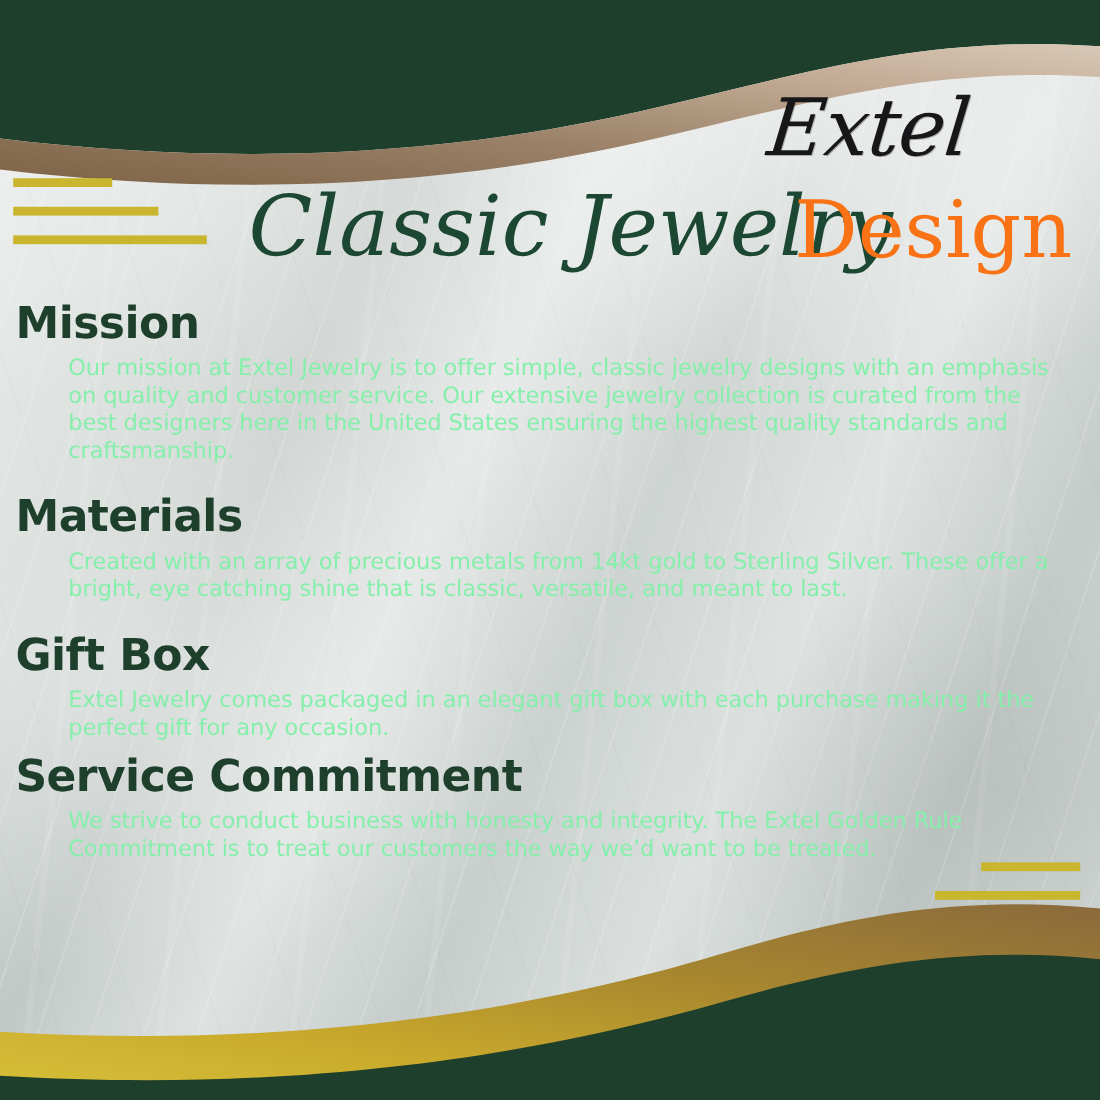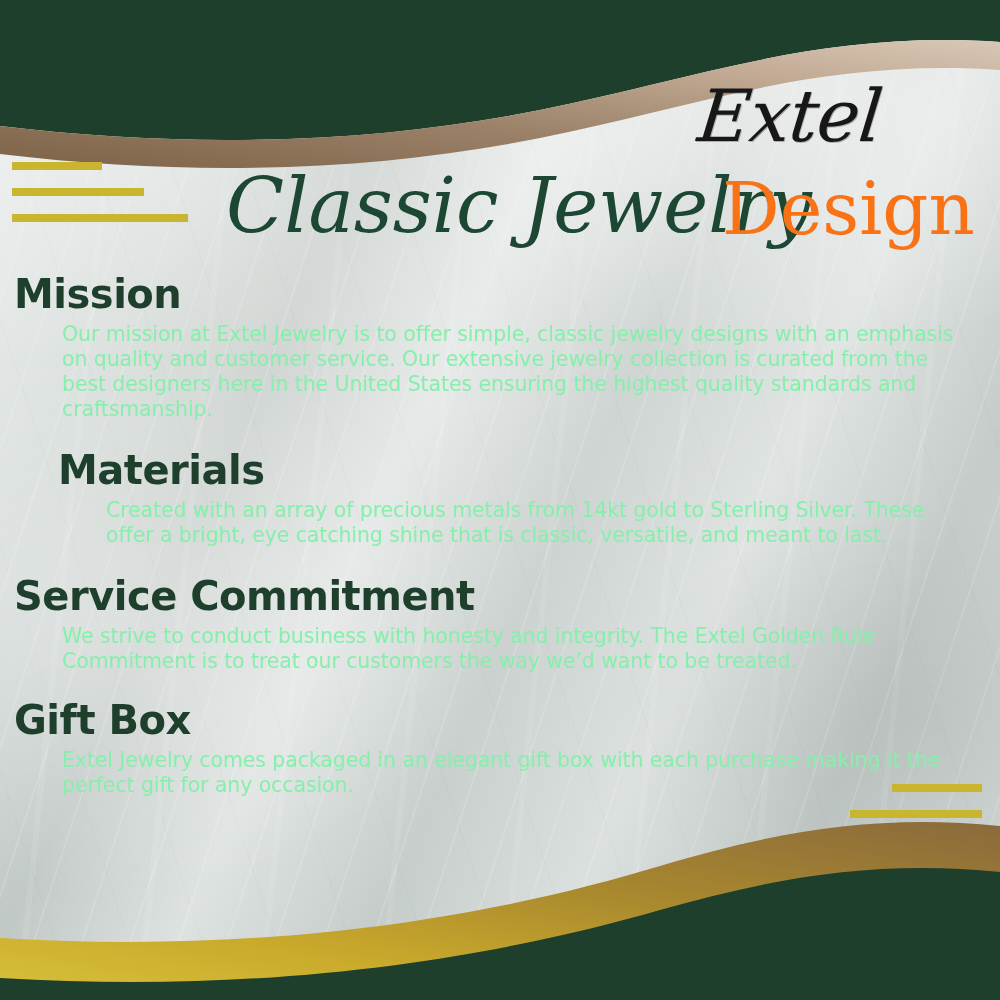--- a/index.html
+++ b/index.html
@@ -97,21 +97,21 @@
     font-weight:700;font-size:40px;line-height:52px;
     color:#1d3f2b;letter-spacing:-0.5px;
   }
   .sec-body{
     margin:0 34px 0 62px;
     font-family:"DejaVu Sans","Liberation Sans",sans-serif;
     font-weight:500;font-size:20.5px;line-height:25px;
     color:#86efac;letter-spacing:-0.1px;
   }
   .sp-mission{margin-bottom:22px;}
-  .sp-materials{margin-bottom:22px;padding-left:44px;}
+  .sp-materials{margin-bottom:22px;}
   .sp-service{margin-bottom:20px;}
   .sec-body.wide{margin-right:28px;}
 </style>
 </head>
 <body>
 
 <div id="poster">
 
   <div class="paper"></div>
   <div class="silk"></div>
@@ -150,28 +150,28 @@
     <div class="section sp-mission">
       <h2 class="sec-head">Mission</h2>
       <p class="sec-body">Our mission at Extel Jewelry is to offer simple, classic jewelry designs with an emphasis on quality and customer service. Our extensive jewelry collection is curated from the best designers here in the United States ensuring the highest quality standards and craftsmanship.</p>
     </div>
 
     <div class="section sp-materials">
       <h2 class="sec-head">Materials</h2>
       <p class="sec-body wide">Created with an array of precious metals from 14kt gold to Sterling Silver. These offer a bright, eye catching shine that is classic, versatile, and meant to last.</p>
     </div>
 
+    <div class="section">
+      <h2 class="sec-head">Gift Box</h2>
+      <p class="sec-body">Extel Jewelry comes packaged in an elegant gift box with each purchase making it the perfect gift for any occasion.</p>
+    </div>
+
     <div class="section sp-service">
       <h2 class="sec-head">Service Commitment</h2>
       <p class="sec-body">We strive to conduct business with honesty and integrity. The Extel Golden Rule Commitment is to treat our customers the way we’d want to be treated.</p>
-    </div>
-
-    <div class="section">
-      <h2 class="sec-head">Gift Box</h2>
-      <p class="sec-body">Extel Jewelry comes packaged in an elegant gift box with each purchase making it the perfect gift for any occasion.</p>
     </div>
 
   </div>
 
   <div class="lines lines-right">
     <span class="ln"></span>
     <span class="ln"></span>
     <span class="ln"></span>
   </div>
 

